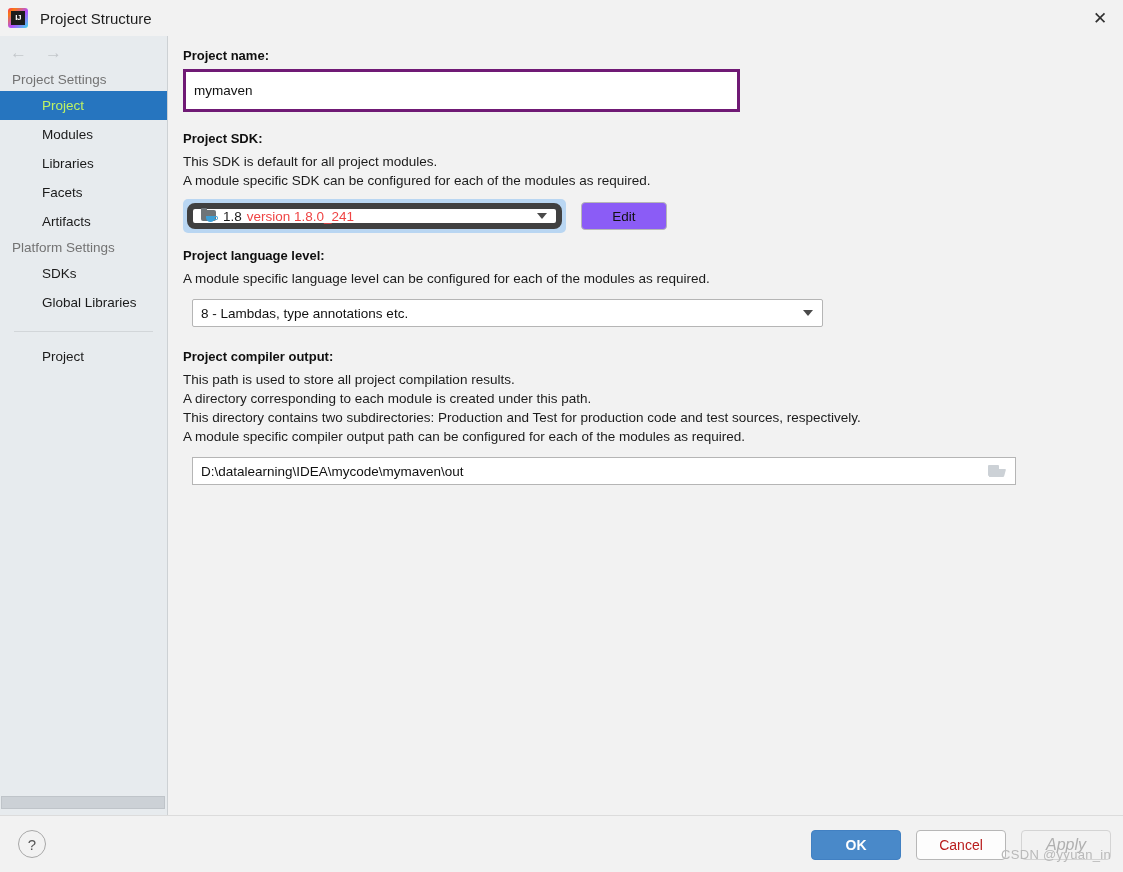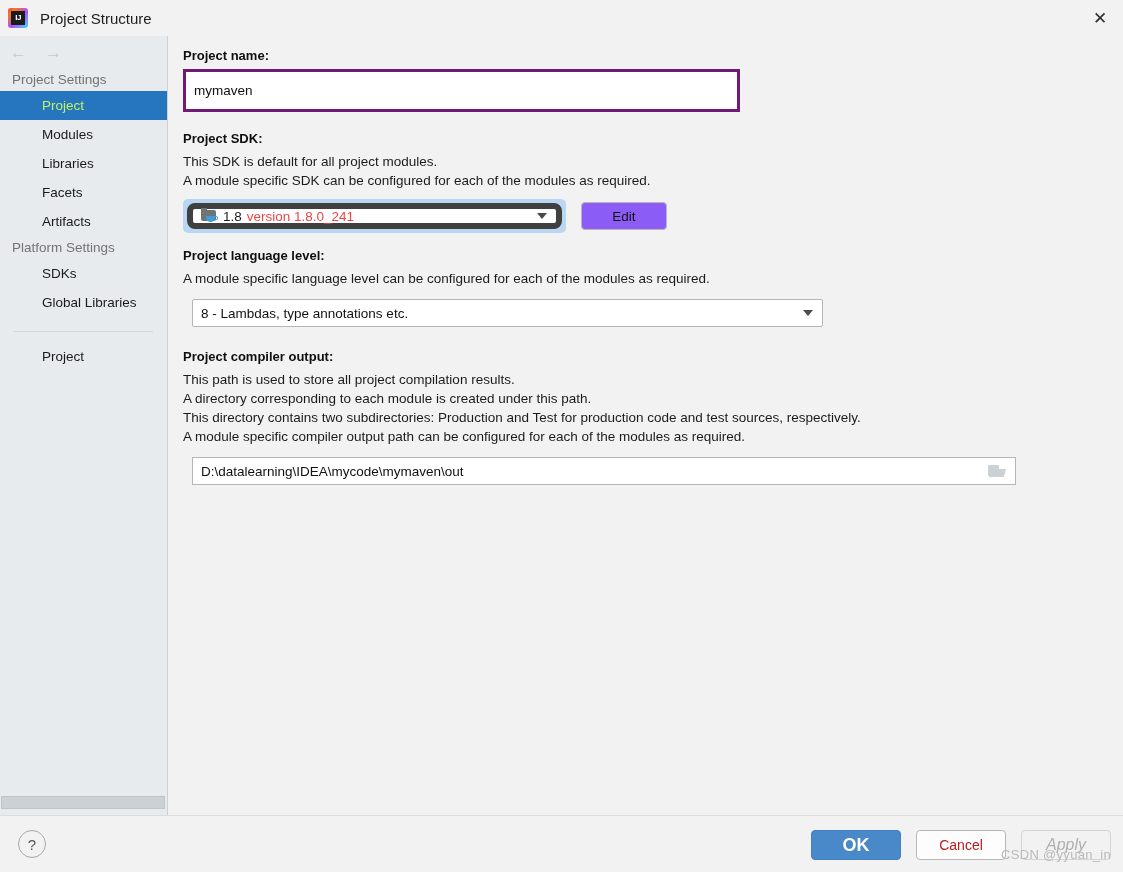--- a/index.html
+++ b/index.html
@@ -316,21 +316,21 @@
     gap: 15px;
     align-items: center;
   }
   .btn-ok {
     width: 90px; height: 30px;
     background: #4989c9;
     border: 1px solid #4180c2;
     border-radius: 4px;
     color: #ffffff;
     font-weight: bold;
-    font-size: 18px;
+    font-size: 14px;
     display: flex;
     align-items: center;
     justify-content: center;
     box-sizing: border-box;
   }
   .btn-cancel {
     width: 90px; height: 30px;
     background: #fdfdfd;
     border: 1px solid #b7b7b7;
     border-radius: 4px;

